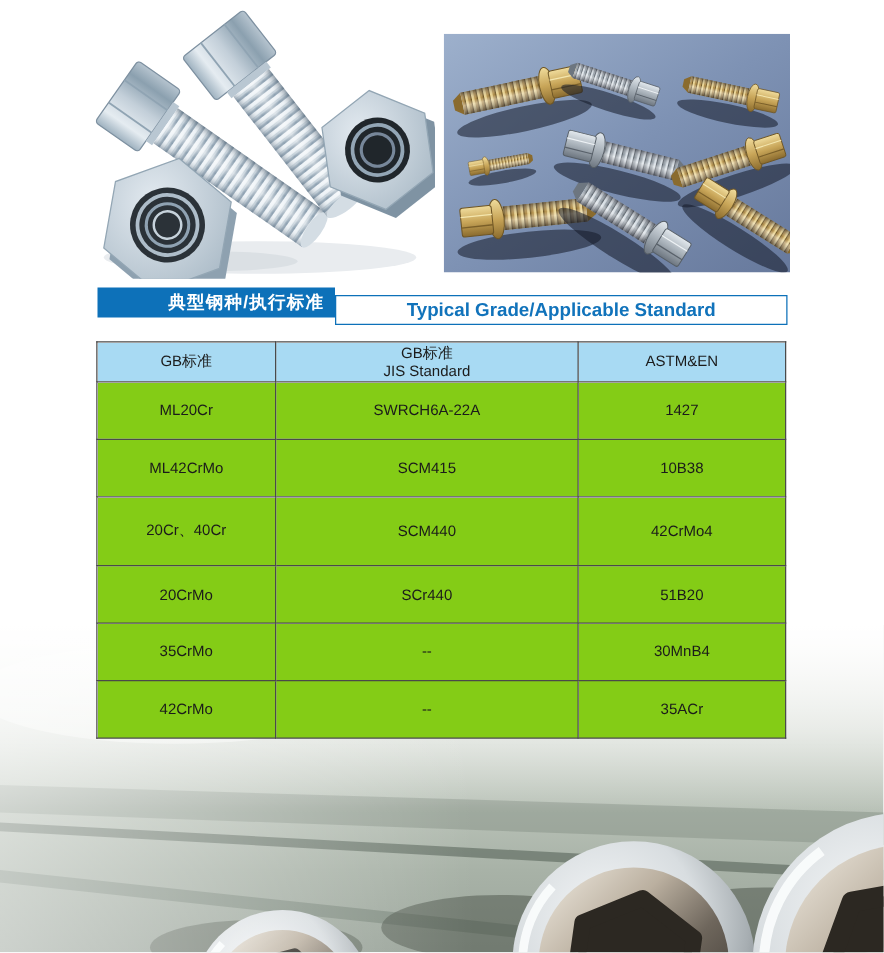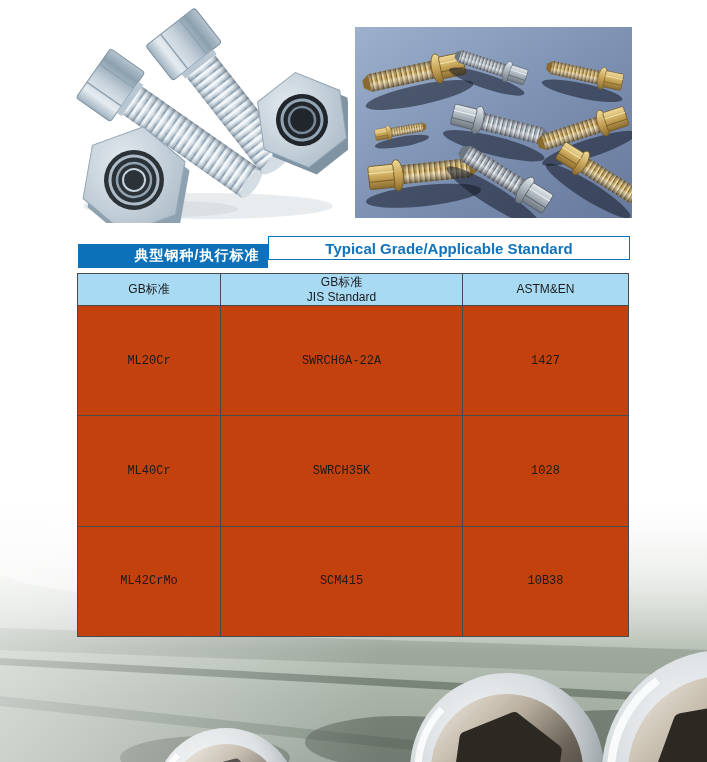--- a/index.html
+++ b/index.html
@@ -8,32 +8,32 @@
     font-family:"Liberation Sans","DejaVu Sans",sans-serif;color:#1b1b1b;
   }
   .layer{position:absolute;}
   
   .bottom-strip{left:0;top:500px;width:707px;height:262px;z-index:0;}
   
   .photo-left{left:58px;top:8px;width:290px;height:215px;z-index:1;}
   .photo-right{left:355px;top:27px;width:277px;height:191px;z-index:1;}
   
   .band{z-index:2;display:flex;align-items:center;justify-content:center;box-sizing:border-box;}
-  .band-cn{left:78px;top:244px;width:190px;height:24px;background:#0d71b9;color:#ffffff;
+  .band-cn{left:78px;top:230px;width:190px;height:24px;background:#0d71b9;color:#ffffff;
     font-size:14px;font-weight:700;letter-spacing:1px;padding-left:48px;}
   .band-en{left:268px;top:236px;width:362px;height:24px;background:#ffffff;
     border:1px solid #0d71b9;color:#1173bb;font-size:15px;font-weight:600;}
   
   .table-wrap{left:77px;top:273px;width:551px;height:364px;z-index:2;}
-  table.grade{border-collapse:collapse;table-layout:fixed;width:551px;height:364px;}
+  table.grade{border-collapse:collapse;table-layout:fixed;width:551px;height:318px;}
   table.grade th,table.grade td{
     border:1px solid #4a4a4a;text-align:center;vertical-align:middle;
     font-size:12px;padding:0;overflow:hidden;white-space:nowrap;}
   table.grade thead th{background:#a8daf3;font-weight:400;height:31px;line-height:1.2;}
-  table.grade tbody td{background:#c2410c;font-family:Liberation Mono, monospace;}
+  table.grade tbody td{background:#84cc16;}
 </style>
 </head>
 <body>
 
 <div class="page">
 
   <div class="layer bottom-strip">
     <svg width="707" height="262" viewBox="0 0 707 262">
       <defs>
         <linearGradient id="bgrass" x1="0" y1="0" x2="0" y2="1">
@@ -269,26 +269,41 @@
           </th>
         </tr>
       </thead>
       <tbody>
         <tr>
           <td>ML20Cr</td>
           <td>SWRCH6A-22A</td>
           <td>1427</td>
         </tr>
         <tr>
-          <td>ML40Cr</td>
-          <td>SWRCH35K</td>
-          <td>1028</td>
-        </tr>
-        <tr>
           <td>ML42CrMo</td>
           <td>SCM415</td>
           <td>10B38</td>
         </tr>
+        <tr>
+          <td>20Cr、40Cr</td>
+          <td>SCM440</td>
+          <td>42CrMo4</td>
+        </tr>
+        <tr>
+          <td>20CrMo</td>
+          <td>SCr440</td>
+          <td>51B20</td>
+        </tr>
+        <tr>
+          <td>35CrMo</td>
+          <td>--</td>
+          <td>30MnB4</td>
+        </tr>
+        <tr>
+          <td>42CrMo</td>
+          <td>--</td>
+          <td>35ACr</td>
+        </tr>
       </tbody>
     </table>
   </div>
 
 </div>
 
 </body></html>

